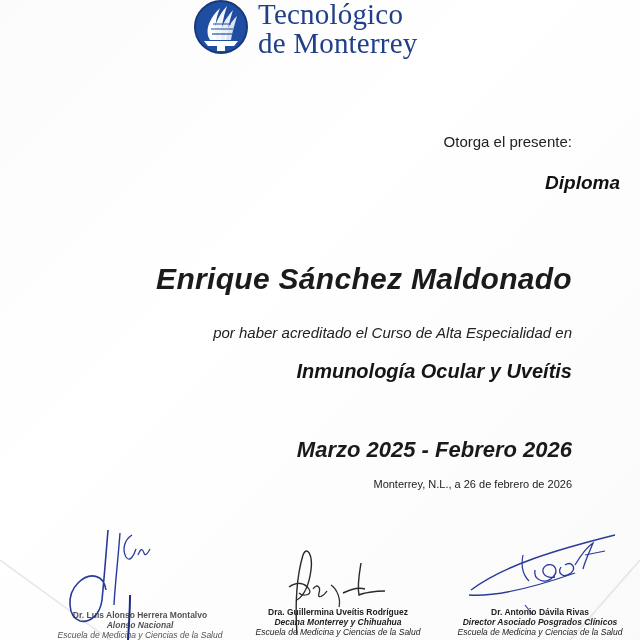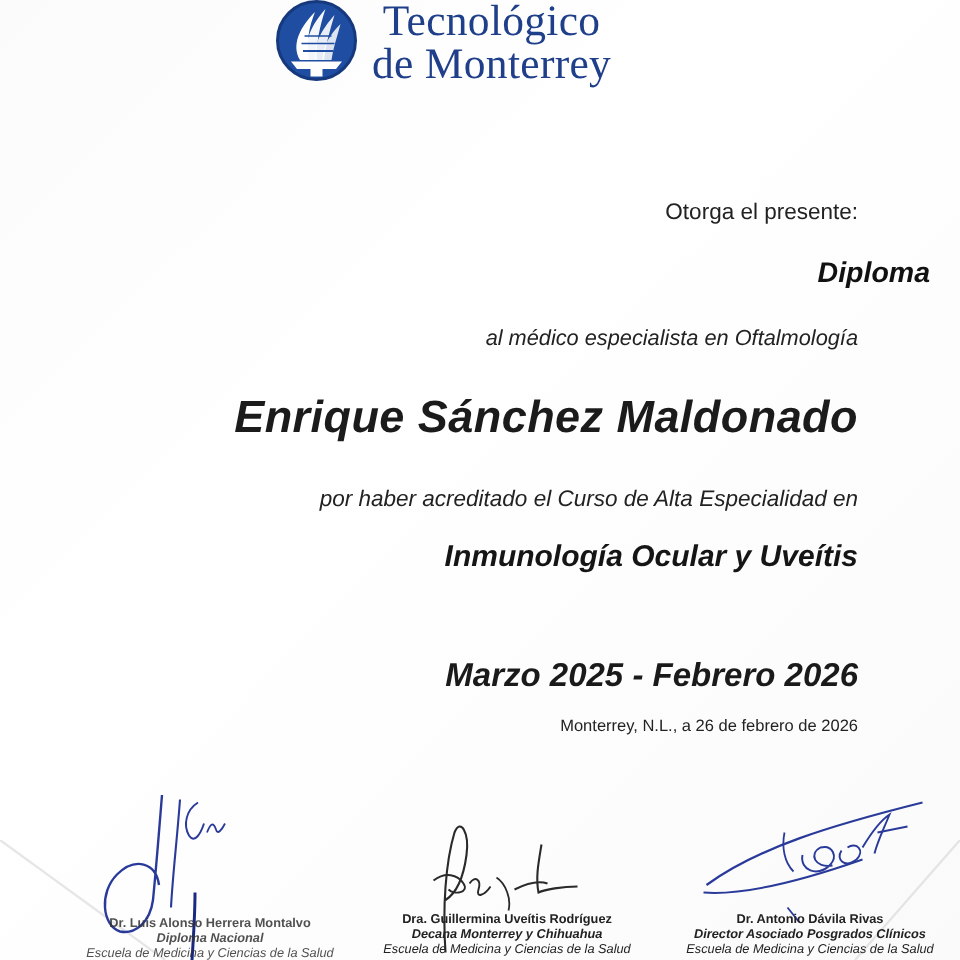--- a/index.html
+++ b/index.html
@@ -17,25 +17,24 @@
     }
     .page {
       position: absolute;
       left: 0; top: 0;
       width: 640px; height: 640px;
       background: linear-gradient(135deg, #fbfbfb 0%, #ffffff 40%, #fafafa 100%);
     }
     
     .logo {
       position: absolute;
-      left: 180px;
+      left: 190px;
       top: 0px;
       width: 260px;
       height: 62px;
-      text-align: center;
     }
     .logo-emblem {
       position: absolute;
       left: 0;
       top: 0;
       width: 62px;
       height: 55px;
     }
     .logo-text {
       position: absolute;
@@ -171,21 +170,20 @@
       <rect x="27" y="46" width="8" height="5" fill="#ffffff"></rect>
     </svg>
     <div class="logo-text">
       <span class="logo-line1">Tecnológico</span>
       <span class="logo-line2">de Monterrey</span>
     </div>
   </div>
 
   <div class="line otorga">Otorga el presente:</div>
   <div class="line diploma">Diploma</div>
-  <div class="line medico">al médico especialista en Oftalmología</div>
   <div class="line name">Enrique Sánchez Maldonado</div>
   <div class="line curso">Inmunología Ocular y Uveítis</div>
   <div class="line acreditado">por haber acreditado el Curso de Alta Especialidad en</div>
   <div class="line periodo">Marzo 2025 - Febrero 2026</div>
   <div class="line lugar">Monterrey, N.L., a 26 de febrero de 2026</div>
 
   <svg class="fold-line" style="left:0;top:560px;" width="120" height="80" viewBox="0 0 120 80">
     <path d="M0 0 L110 80" stroke="#e6e6e6" stroke-width="1.5" fill="none"></path>
   </svg>
   <svg class="fold-line" style="left:560px;top:560px;" width="80" height="80" viewBox="0 0 80 80">
@@ -215,21 +213,21 @@
     <path d="M58 30 C56 40, 58 50, 64 56" stroke="#2a3a9a" stroke-width="1.2" fill="none"></path>
     <path d="M70 45 C68 55, 80 60, 88 52 C94 46, 90 38, 82 40 C74 44, 78 54, 90 52" stroke="#2a3a9a" stroke-width="1.3" fill="none"></path>
     <path d="M96 42 C92 48, 98 54, 106 48 C112 42, 106 36, 100 40" stroke="#2a3a9a" stroke-width="1.3" fill="none"></path>
     <path d="M110 40 C116 30, 122 22, 128 18 C124 28, 120 36, 118 44" stroke="#2a3a9a" stroke-width="1.3" fill="none"></path>
     <path d="M120 30 L140 26" stroke="#2a3a9a" stroke-width="1.2" fill="none"></path>
     <path d="M60 80 L68 90" stroke="#2a3a9a" stroke-width="1.2" fill="none"></path>
   </svg>
 
   <div class="sig-block sig1">
     <span class="sig-name">Dr. Luis Alonso Herrera Montalvo</span>
-    <span class="sig-title">Diploma Nacional</span>
+    <span class="sig-title">Alonso Nacional</span>
     <span class="sig-school">Escuela de Medicina y Ciencias de la Salud</span>
   </div>
   <div class="sig-block sig2">
     <span class="sig-name">Dra. Guillermina Uveítis Rodríguez</span>
     <span class="sig-title">Decana Monterrey y Chihuahua</span>
     <span class="sig-school">Escuela de Medicina y Ciencias de la Salud</span>
   </div>
   <div class="sig-block sig3">
     <span class="sig-name">Dr. Antonio Dávila Rivas</span>
     <span class="sig-title">Director Asociado Posgrados Clínicos</span>

